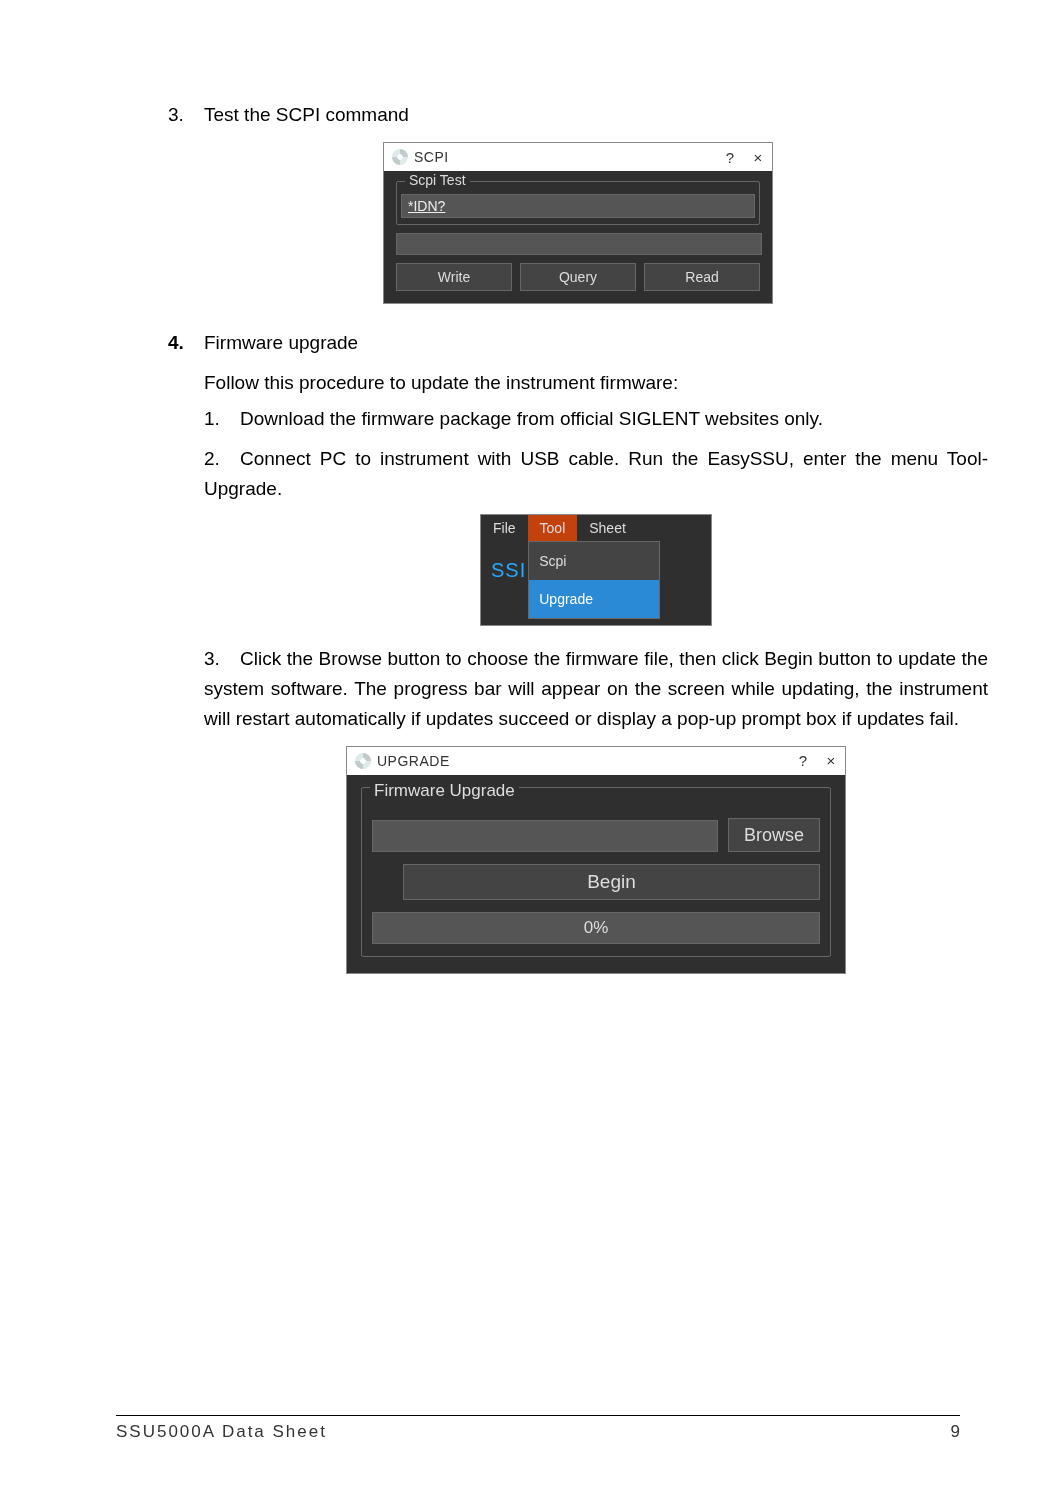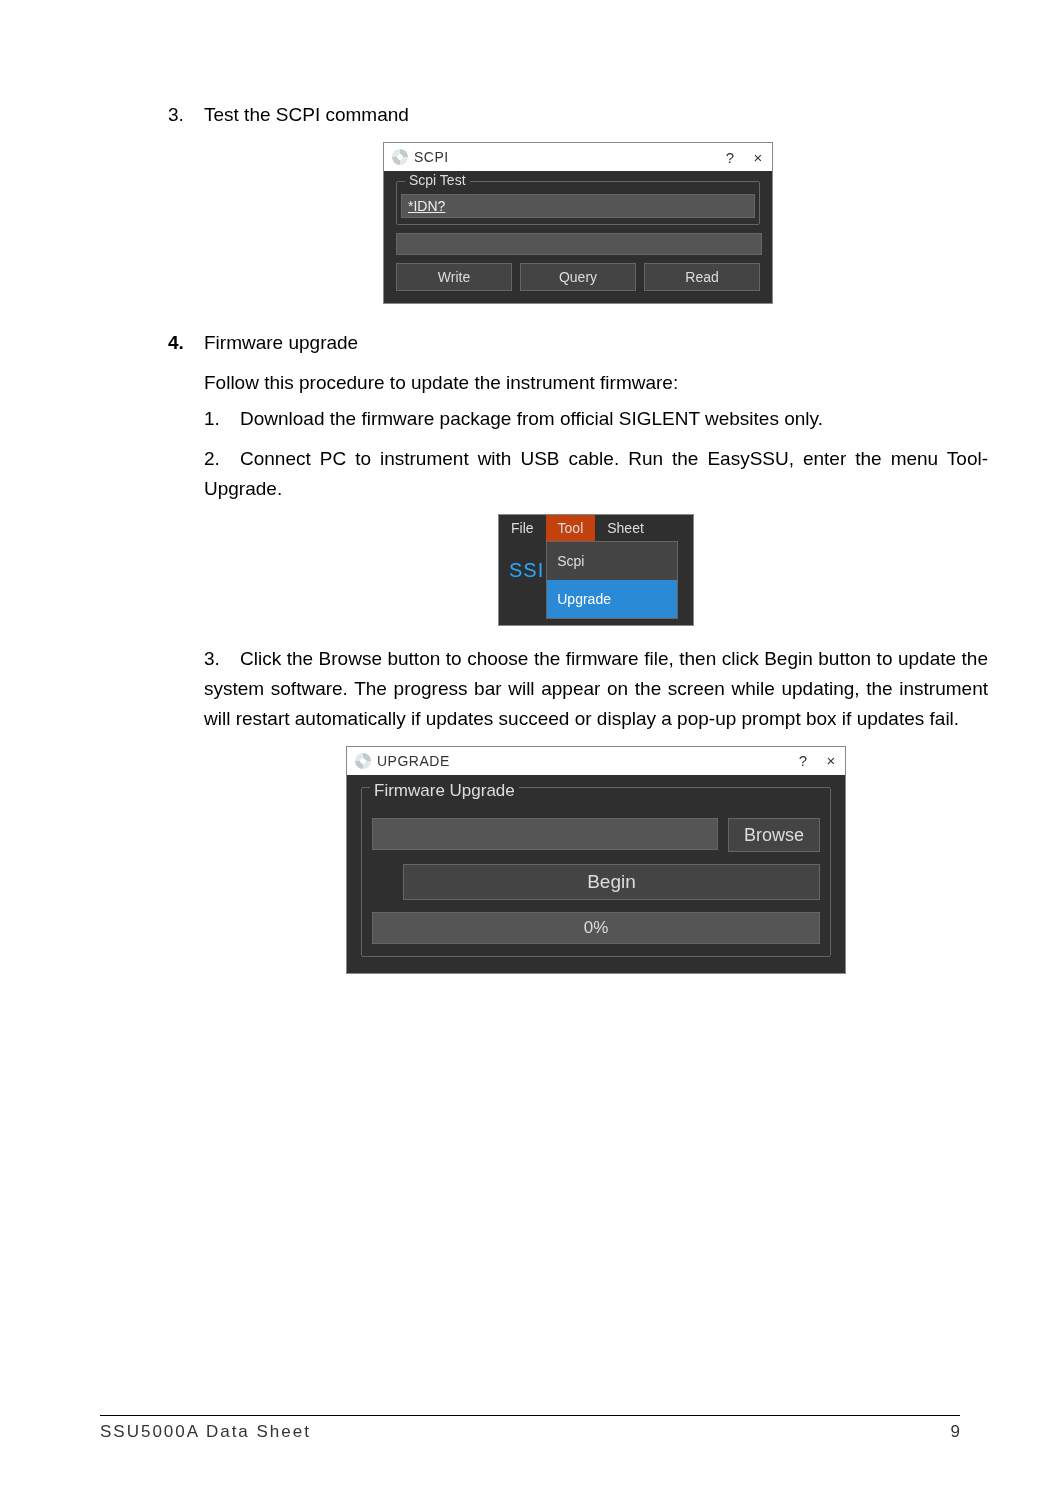--- a/index.html
+++ b/index.html
@@ -122,21 +122,21 @@
     line-height: 26px;
     text-align: center;
     background: #444;
     border: 1px solid #666;
     color: #ddd;
     font-size: 14px;
   }
 
   
   .menu-window {
-    width: 196px;
+    width: 232px;
     margin: 10px auto 18px auto;
     border: 1px solid #888;
     background: #2f2f2f;
     box-sizing: border-box;
     padding-bottom: 6px;
   }
   .menubar {
     display: flex;
     height: 26px;
     align-items: stretch;
@@ -200,21 +200,21 @@
     position: absolute;
     top: -12px; left: 8px;
     background: #2f2f2f;
     color: #ddd;
     font-size: 17px;
     padding: 0 4px;
   }
   .path-row {
     display: flex;
     gap: 10px;
-    align-items: flex-start;
+    align-items: flex-end;
     margin-top: 14px;
   }
   .path-input {
     flex: 1;
     height: 30px;
     background: #555;
     border: 1px solid #666;
   }
   .browse-btn {
     width: 90px;
@@ -244,21 +244,21 @@
     text-align: center;
     background: #555;
     border: 1px solid #666;
     color: #ddd;
     font-size: 17px;
   }
 
   
   .footer {
     position: absolute;
-    left: 100px;
+    left: 116px;
     right: 100px;
     bottom: 56px;
     border-top: 1px solid #000;
     display: flex;
     justify-content: space-between;
     padding-top: 6px;
     font-size: 17px;
     letter-spacing: 2px;
     color: #333;
   }

